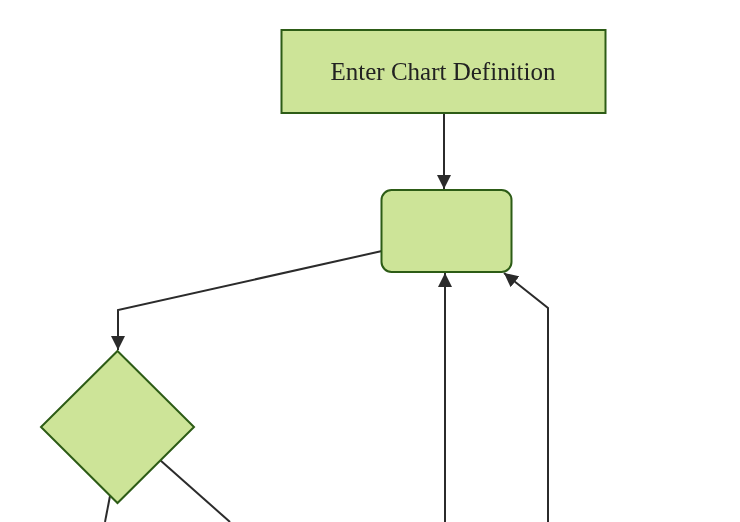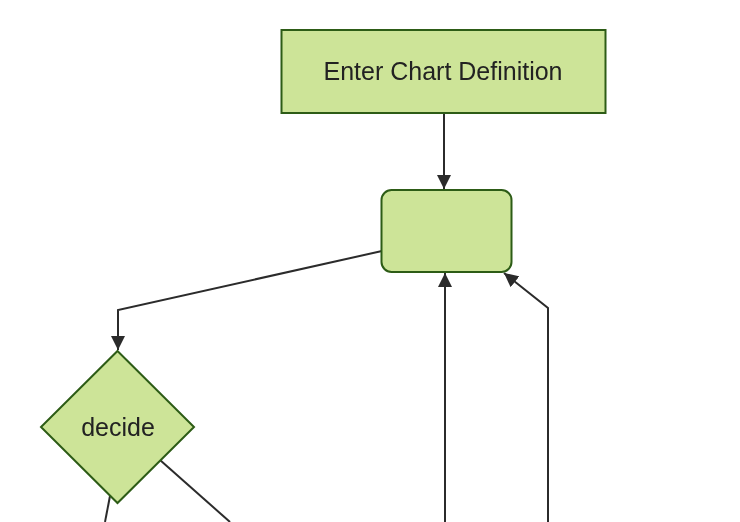--- a/index.html
+++ b/index.html
@@ -44,20 +44,21 @@
     stroke: none;
   }
   .node-label {
     position: absolute;
     transform: translate(-50%, -50%);
     font-size: 25px;
     line-height: 1.1;
     color: var(--label);
     white-space: nowrap;
     text-align: center;
+    font-family: Liberation Serif, serif;
   }
   .lbl-enter   { left: 443px; top: 72px;  }
   .lbl-preview { left: 446px; top: 231px; }
   .lbl-decide  { left: 118px; top: 428px; }
 </style>
 </head>
 <body>
 
 <div class="stage">
 
@@ -78,15 +79,14 @@
     </g>
 
     <g>
       <rect class="node-shape" x="281.5" y="30" width="324" height="83"></rect>
       <rect class="node-shape" x="381.5" y="190" width="130" height="82" rx="10" ry="10"></rect>
       <polygon class="node-shape" points="117.5,351 194,427 117.5,503 41,427"></polygon>
     </g>
   </svg>
 
   <div class="node-label lbl-enter">Enter Chart Definition</div>
-  <div class="node-label lbl-decide">decide</div>
 
 </div>
 
 </body></html>

